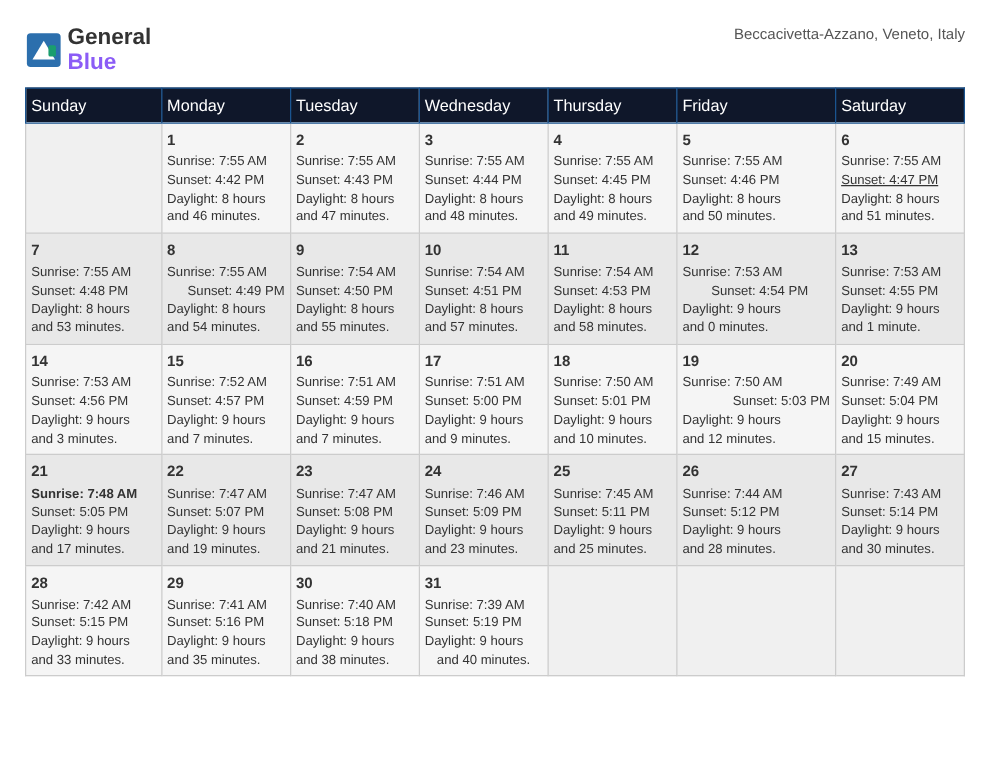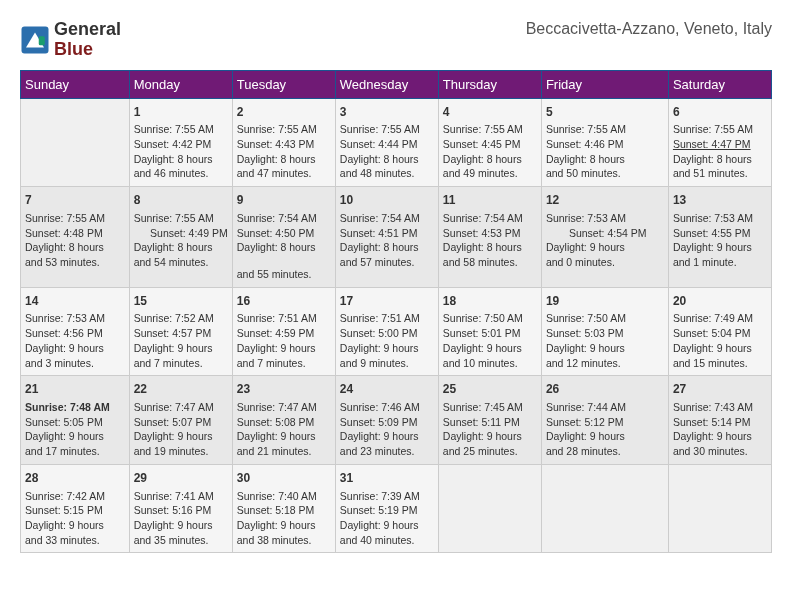--- a/index.html
+++ b/index.html
@@ -21,45 +21,45 @@
       align-items: center;
     }
     .logo-text {
       display: flex;
       flex-direction: column;
       font-size: 18px;
       font-weight: bold;
       line-height: 1.1;
     }
     .logo-text .general { color: #333; }
-    .logo-text .blue { color: #7f1d1d; }
+    .logo-text .blue { color: #8b5cf6; }
     .logo-icon {
       width: 30px;
       height: 30px;
       margin-right: 4px;
     }
     .title-block {
       text-align: right;
     }
     .month-title {
       font-size: 36px;
       font-weight: bold;
       color: #222;
     }
     .subtitle {
-      font-size: 16px;
+      font-size: 12px;
       color: #555;
     }
     table {
       width: 100%;
       border-collapse: collapse;
       font-size: 11px;
     }
     thead tr {
-      background-color: #701a75;
+      background-color: #0f172a;
       color: white;
     }
     thead th {
       padding: 6px 4px;
       text-align: left;
       font-size: 13px;
       font-weight: normal;
       border: 1px solid #1a5490;
     }
     tbody tr {
@@ -181,21 +181,21 @@
           <span style="display: block;">Sunrise: 7:55 AM</span>
           <span style="display: block; text-align: right;">Sunset: 4:49 PM</span>
           <span style="display: block;">Daylight: 8 hours</span>
           <span style="display: block;">and 54 minutes.</span>
         </td>
         <td>
           <span class="day-num">9</span>
           <span style="display: block;">Sunrise: 7:54 AM</span>
           <span style="display: block;">Sunset: 4:50 PM</span>
           <span style="display: block;">Daylight: 8 hours</span>
-          <span style="display: block; margin-top: 12px;">and 55 minutes.</span>
+          <span style="display: block;">and 55 minutes.</span>
         </td>
         <td>
           <span class="day-num">10</span>
           <span style="display: block;">Sunrise: 7:54 AM</span>
           <span style="display: block;">Sunset: 4:51 PM</span>
           <span style="display: block;">Daylight: 8 hours</span>
           <span style="display: block;">and 57 minutes.</span>
         </td>
         <td>
           <span class="day-num">11</span>
@@ -251,21 +251,21 @@
         <td>
           <span class="day-num">18</span>
           <span style="display: block;">Sunrise: 7:50 AM</span>
           <span style="display: block;">Sunset: 5:01 PM</span>
           <span style="display: block;">Daylight: 9 hours</span>
           <span style="display: block;">and 10 minutes.</span>
         </td>
         <td>
           <span class="day-num">19</span>
           <span style="display: block;">Sunrise: 7:50 AM</span>
-          <span style="display: block;">Sunset: 5:03 PM</span>
+          <span style="display: block; text-align: right;">Sunset: 5:03 PM</span>
           <span style="display: block;">Daylight: 9 hours</span>
           <span style="display: block;">and 12 minutes.</span>
         </td>
         <td>
           <span class="day-num">20</span>
           <span style="display: block;">Sunrise: 7:49 AM</span>
           <span style="display: block;">Sunset: 5:04 PM</span>
           <span style="display: block;">Daylight: 9 hours</span>
           <span style="display: block;">and 15 minutes.</span>
         </td>
@@ -341,20 +341,20 @@
           <span style="display: block;">Sunrise: 7:40 AM</span>
           <span style="display: block;">Sunset: 5:18 PM</span>
           <span style="display: block;">Daylight: 9 hours</span>
           <span style="display: block;">and 38 minutes.</span>
         </td>
         <td>
           <span class="day-num">31</span>
           <span style="display: block;">Sunrise: 7:39 AM</span>
           <span style="display: block;">Sunset: 5:19 PM</span>
           <span style="display: block;">Daylight: 9 hours</span>
-          <span style="display: block;">and 40 minutes.</span>
+          <span style="display: block; text-align: center;">and 40 minutes.</span>
         </td>
         <td class="empty-cell"></td>
         <td class="empty-cell"></td>
         <td class="empty-cell"></td>
       </tr>
     </tbody>
 </table>
 
 </body></html>

